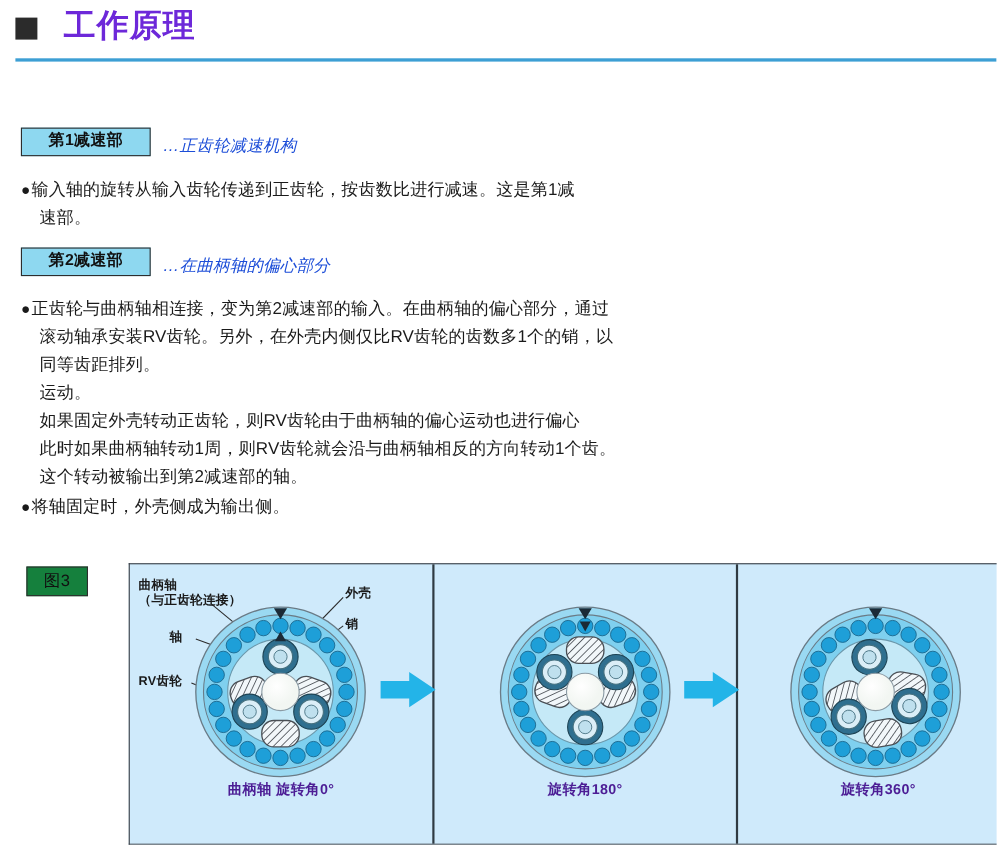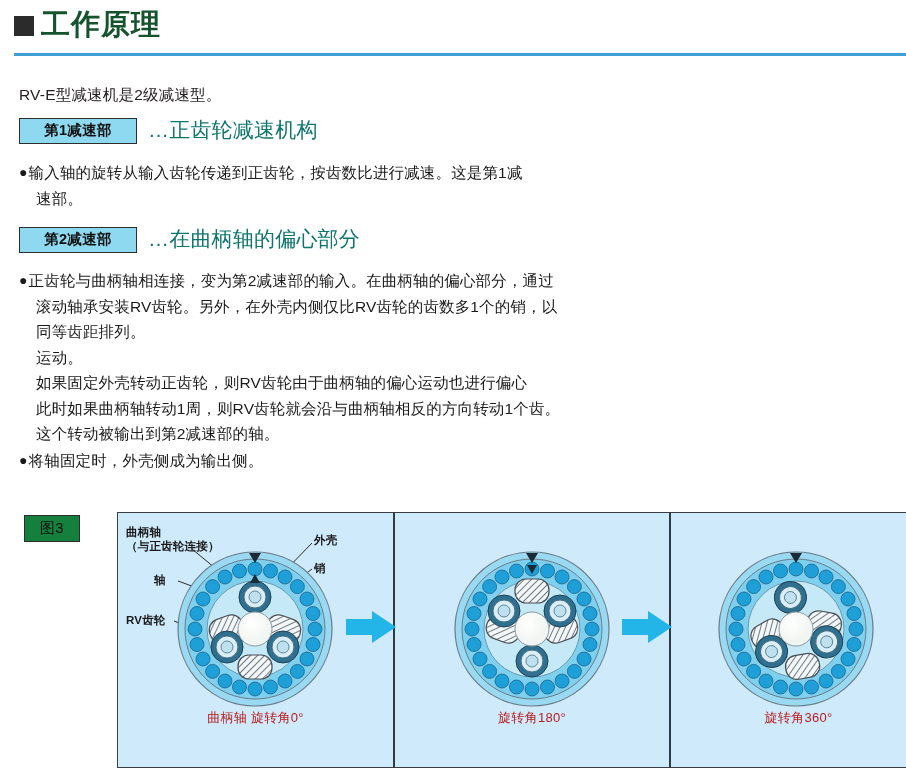--- a/index.html
+++ b/index.html
@@ -5,69 +5,68 @@
   html,body{margin:0;padding:0;}
   body{
     width:906px;height:768px;background:#ffffff;overflow:hidden;
     font-family:"Liberation Sans","DejaVu Sans",sans-serif;
     color:#231f20;-webkit-font-smoothing:antialiased;
   }
   .page{position:relative;width:906px;height:768px;}
 
   
   .header{position:absolute;left:14px;top:10px;width:878px;}
-  .h-title{display:flex;align-items:center;gap:7px;font-size:29px;font-weight:700;
-           letter-spacing:1px;line-height:1;color:#14532d;}
+  .h-title{display:flex;align-items:center;gap:24px;font-size:29px;font-weight:700;
+           letter-spacing:1px;line-height:1;color:#6d28d9;}
   .h-square{width:20px;height:20px;background:#2b2b2b;display:inline-block;margin-top:3px;}
   .rule{position:absolute;left:14px;top:53px;width:892px;height:3px;background:#3d9fd4;}
 
   
   .lead{position:absolute;left:19px;top:83px;font-size:15.5px;line-height:1.5;letter-spacing:.2px;}
 
   .tagrow{position:absolute;display:flex;align-items:flex-end;gap:11px;}
   .tag{background:#8ed8f0;border:1.6px solid #2d2d2d;color:#111;
        font-size:14.5px;font-weight:700;padding:3px 12px 4px;line-height:1.15;
        letter-spacing:.3px;min-width:92px;text-align:center;}
-  .tagdesc{font-size:21px;letter-spacing:.2px;color:#0f766e;}
+  .tagdesc{font-size:15px;letter-spacing:.2px;color:#1d4ed8;font-style:italic;}
 
   .para{position:absolute;font-size:15.5px;line-height:25.5px;letter-spacing:.15px;color:#1a1a1a;}
   .para .li{display:flex;align-items:flex-start;}
   .para .bullet{flex:0 0 auto;margin-right:1px;font-size:14px;line-height:25.5px;}
   .para .ltxt{flex:1 1 auto;}
   .para .cont{padding-left:17px;}
 
   
   .figwrap{position:absolute;left:0;top:508px;width:906px;height:260px;}
   .figlabel{position:absolute;left:24px;top:7px;width:54px;height:25px;
             border:1.6px solid #2d2d2d;background:#15803d;font-size:15px;font-weight:400;
             display:flex;align-items:center;justify-content:center;letter-spacing:.5px;color:#111;}
   .panel{position:absolute;left:98px;top:4px;width:808px;height:256px;
          background:#cfeafb;border:1.4px solid #3a3f45;border-right:none;box-sizing:border-box;margin-left:19px;}
   .vdiv{position:absolute;top:0;width:2px;height:100%;background:#2f3a42;}
   .cell{position:absolute;top:0;height:218px;}
   .caption{position:absolute;bottom:4px;width:100%;text-align:center;
-           font-size:13px;font-weight:400;color:#b91c1c;letter-spacing:.3px;}
+           font-size:13px;font-weight:700;color:#4c1d95;letter-spacing:.3px;}
   .callout{position:absolute;font-size:11.5px;font-weight:700;color:#1a1a1a;
            line-height:1.25;letter-spacing:.2px;white-space:nowrap;}
   svg{display:block;overflow:visible;}
 </style>
 </head>
 <body>
 
 <div class="page">
 
   <div class="header">
     <div class="h-title">
       <span class="h-square"></span>
       <span>工作原理</span>
     </div>
   </div>
   <div class="rule"></div>
 
-  <div class="lead">RV-E型减速机是2级减速型。</div>
 
   <div class="tagrow" style="left:19px;top:116px;">
     <span class="tag">第1减速部</span>
     <span class="tagdesc">…正齿轮减速机构</span>
   </div>
 
   <div class="para" style="left:19px;top:160px;width:720px;">
     <div class="li">
       <span class="bullet">●</span>
       <span class="ltxt">输入轴的旋转从输入齿轮传递到正齿轮，按齿数比进行减速。这是第1减</span>

